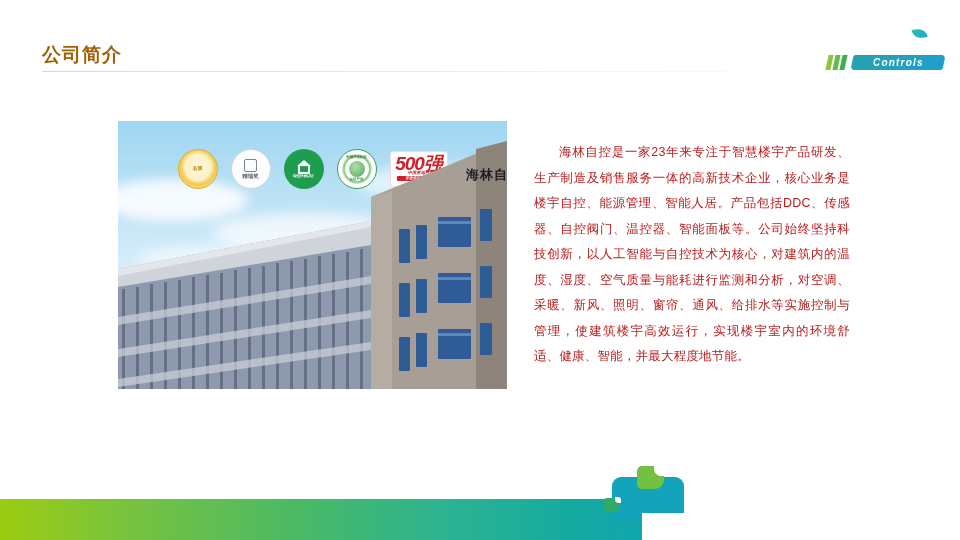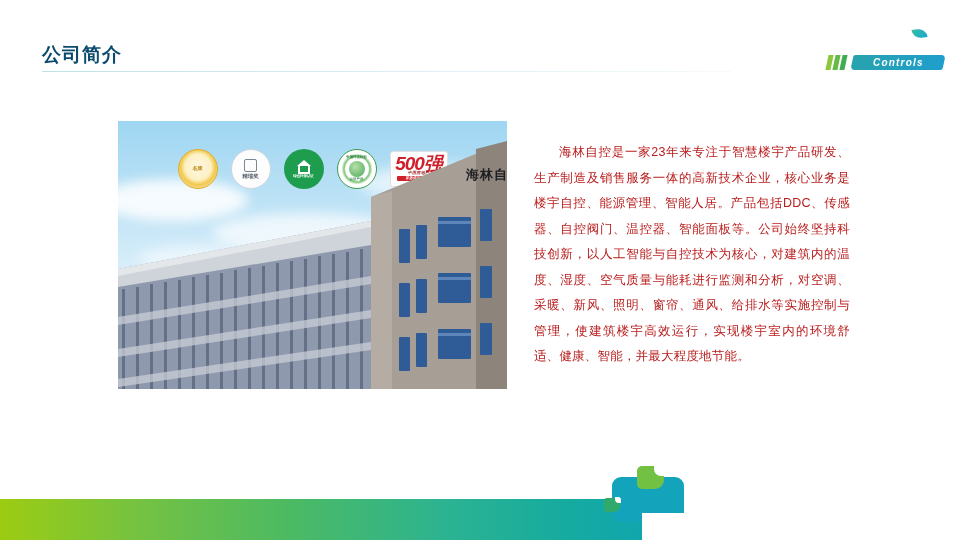--- a/index.html
+++ b/index.html
@@ -25,21 +25,21 @@
     overflow: hidden;
   }
 
   
   .slide-title {
     position: absolute;
     left: 42px;
     top: 42px;
     font-size: 19px;
     font-weight: bold;
-    color: #0c4a6e;
+    color: #a16207;
     letter-spacing: 1px;
     white-space: nowrap;
   }
 
   .title-rule {
     position: absolute;
     left: 42px;
     top: 71px;
     width: 690px;
     height: 1px;

